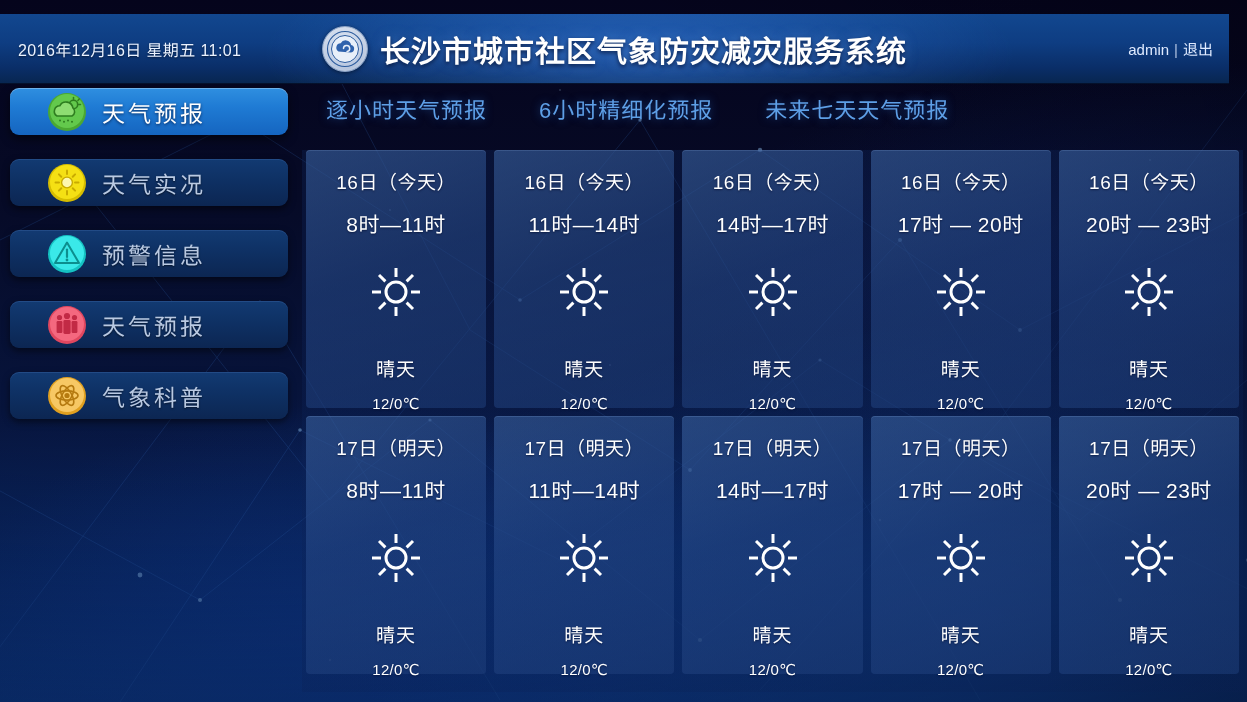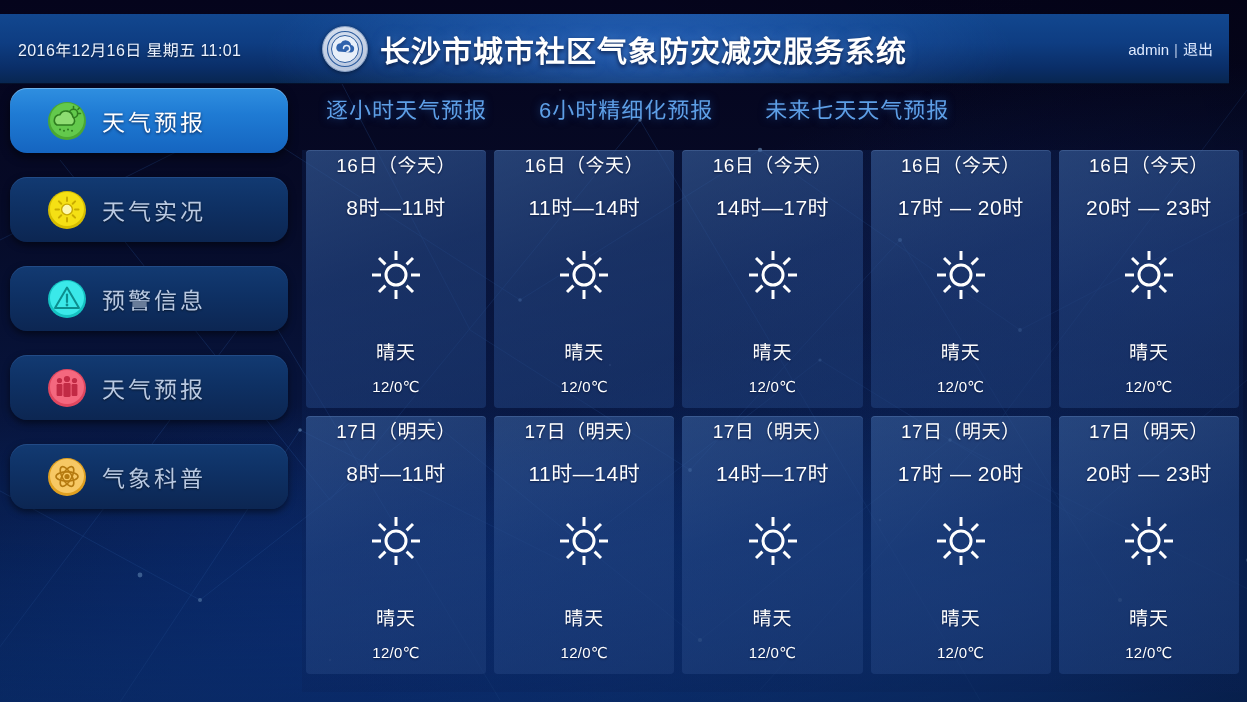--- a/index.html
+++ b/index.html
@@ -69,22 +69,22 @@
   .header-user a{ color:#dfeaff; text-decoration:none; }
 
   
   .sidebar{
     position:absolute; left:0; top:70px; width:298px; height:632px;
     padding:18px 10px 0 10px;
     z-index:4;
   }
   .nav-item{
     position:relative;
-    height:65px; margin-bottom:24px;
-    border-radius:17px;
+    height:47px; margin-bottom:24px;
+    border-radius:9px;
     display:flex; align-items:center; gap:14px;
     padding-left:36px;
     background:linear-gradient(180deg,#123a72 0%,#0e3063 48%,#0c2652 100%);
     box-shadow:0 3px 7px rgba(0,0,0,.5), inset 0 1px 0 rgba(120,170,240,.16);
     cursor:pointer;
   }
   .nav-item.active{
     background:linear-gradient(180deg,#2f8fe0 0%,#1f7bd4 40%,#1565c0 100%);
     box-shadow:0 4px 10px rgba(0,0,0,.55), inset 0 1px 0 rgba(255,255,255,.3);
   }
@@ -121,20 +121,21 @@
   }
   .card-row{
     display:flex; gap:8px; padding:0 4px; margin-bottom:8px;
   }
   .card{
     flex:1 1 0; height:258px;
     border-radius:4px;
     background:linear-gradient(160deg, rgba(62,103,166,0.55) 0%, rgba(40,76,140,0.52) 45%, rgba(30,62,122,0.55) 100%);
     box-shadow:inset 0 1px 0 rgba(170,205,255,.16);
     display:flex; flex-direction:column; align-items:center;
+    padding-top:17px;
     cursor:pointer;
   }
   .card-day{
     font-size:19px; color:#ffffff; letter-spacing:.5px;
     text-shadow:0 1px 2px rgba(0,10,40,.6);
     white-space:nowrap;
   }
   .card-range{
     margin-top:14px;
     font-size:21px; color:#ffffff; letter-spacing:.5px;

